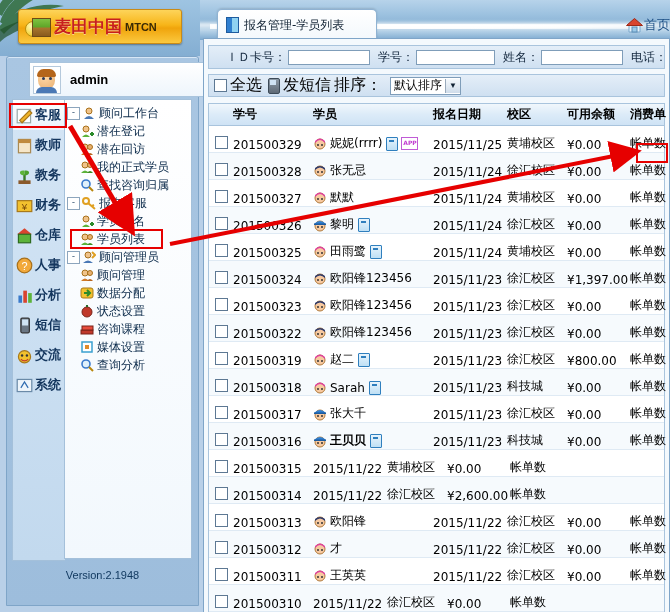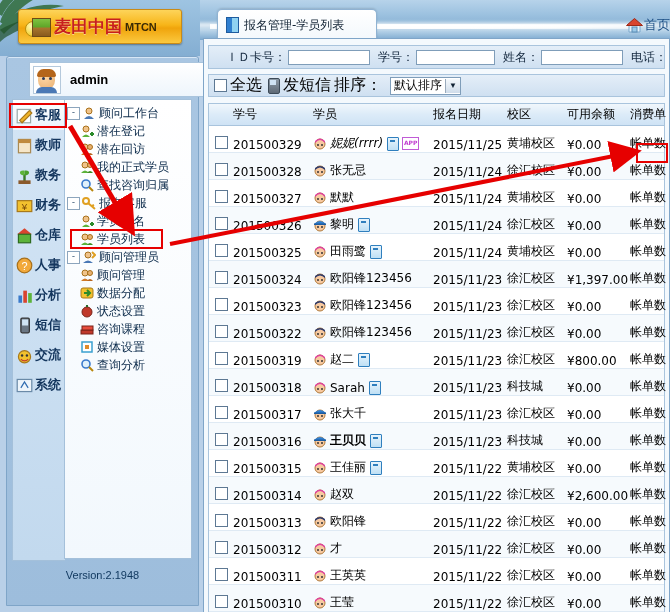--- a/index.html
+++ b/index.html
@@ -145,21 +145,21 @@
   .sel-wrap{margin-left:8px;display:flex;align-items:center;border:1px solid #7f9db9;background:#fff;height:16px;}
   .sel-wrap .sv{font-size:12px;padding:16px 3px;font-family:"DejaVu Sans","Liberation Sans",sans-serif;}
   .sel-wrap .arrow{width:14px;height:14px;border-left:1px solid #9ab;background:linear-gradient(180deg,#f5f9fc,#cfdcea);
     display:flex;align-items:center;justify-content:center;font-size:8px;color:#123;}
 
   
   .tbl{margin:6px 4px 0 4px;border:1px solid #a9c4dd;border-bottom:none;background:#fff;box-sizing:border-box;}
   .thead{
     height:21px;display:flex;align-items:center;
     background:linear-gradient(180deg,#f1f7fc 0%,#dcebf8 50%,#cfe3f5 100%);
-    border-bottom:1px solid #a9c4dd;font-weight:normal;
+    border-bottom:1px solid #a9c4dd;font-weight:bold;
   }
   .thead .c,.trow .c{font-size:12px;font-family:"DejaVu Sans","Liberation Sans",sans-serif;box-sizing:border-box;}
   .c-chk{width:24px;padding-left:6px;flex:none;}
   .c-no{width:80px;flex:none;}
   .c-name{width:120px;flex:none;display:flex;align-items:center;}
   .c-date{width:74px;flex:none;}
   .c-camp{width:60px;flex:none;}
   .c-bal{width:63px;flex:none;}
   .c-bill{width:auto;flex:1;display:flex;align-items:center;white-space:nowrap;}
   .trow{height:26px;display:flex;align-items:flex-end;border-bottom:1px solid #dfeaf4;}
@@ -479,21 +479,21 @@
           <div class="trow">
             <div class="c c-chk"><span class="cb"></span></div>
             <div class="c c-no">201500329</div>
             <div class="c c-name">
               <span class="uic"><svg width="14" height="14" viewBox="0 0 14 14">
                   <circle cx="7" cy="7" r="5" fill="#f7c9a0" stroke="#b07a3a"></circle>
                   <path d="M2 6 Q7 0 12 6 L12 4 Q7 -1 2 4 Z" fill="#e040a0"></path>
                   <circle cx="5" cy="8" r="1" fill="#333"></circle>
                   <circle cx="9" cy="8" r="1" fill="#333"></circle>
                 </svg></span>
-              <span style="text-decoration: none; font-style: italic;">妮妮(rrrr)</span>
+              <span style="text-decoration: none;">妮妮(rrrr)</span>
               <span class="badge-id"></span>
               <span class="badge-app">APP</span>
             </div>
             <div class="c c-date">2015/11/25</div>
             <div class="c c-camp">黄埔校区</div>
             <div class="c c-bal">¥0.00</div>
             <div class="c c-bill">
               <span>帐单数</span>
             </div>
           </div>
@@ -710,125 +710,97 @@
             <div class="c c-date">2015/11/23</div>
             <div class="c c-camp">科技城</div>
             <div class="c c-bal">¥0.00</div>
             <div class="c c-bill">
               <span>帐单数</span>
             </div>
           </div>
           <div class="trow">
             <div class="c c-chk"><span class="cb"></span></div>
             <div class="c c-no">201500315</div>
-            <div class="c c-name">
-              <span class="uic"><svg width="14" height="14" viewBox="0 0 14 14">
-                  <circle cx="7" cy="7" r="5" fill="#f7c9a0" stroke="#b07a3a"></circle>
-                  <path d="M2 6 Q7 0 12 6 L12 4 Q7 -1 2 4 Z" fill="#e040a0"></path>
-                  <circle cx="5" cy="8" r="1" fill="#333"></circle>
-                  <circle cx="9" cy="8" r="1" fill="#333"></circle>
-                </svg></span>
-              <span style="text-decoration: none;">王佳丽</span>
-              <span class="badge-id"></span>
-            </div>
             <div class="c c-date">2015/11/22</div>
             <div class="c c-camp">黄埔校区</div>
             <div class="c c-bal">¥0.00</div>
             <div class="c c-bill">
               <span>帐单数</span>
             </div>
           </div>
           <div class="trow">
             <div class="c c-chk"><span class="cb"></span></div>
             <div class="c c-no">201500314</div>
+            <div class="c c-date">2015/11/22</div>
+            <div class="c c-camp">徐汇校区</div>
+            <div class="c c-bal">¥2,600.00</div>
+            <div class="c c-bill">
+              <span>帐单数</span>
+            </div>
+          </div>
+          <div class="trow">
+            <div class="c c-chk"><span class="cb"></span></div>
+            <div class="c c-no">201500313</div>
+            <div class="c c-name">
+              <span class="uic"><svg width="14" height="14" viewBox="0 0 14 14">
+                  <circle cx="7" cy="7" r="5" fill="#f7c9a0" stroke="#b07a3a"></circle>
+                  <path d="M2 6 Q7 1 12 6 L12 4 Q7 0 2 4 Z" fill="#2f3b6b"></path>
+                  <circle cx="5" cy="8" r="1" fill="#333"></circle>
+                  <circle cx="9" cy="8" r="1" fill="#333"></circle>
+                </svg></span>
+              <span style="text-decoration: none;">欧阳锋</span>
+            </div>
+            <div class="c c-date">2015/11/22</div>
+            <div class="c c-camp">徐汇校区</div>
+            <div class="c c-bal">¥0.00</div>
+            <div class="c c-bill">
+              <span>帐单数</span>
+            </div>
+          </div>
+          <div class="trow">
+            <div class="c c-chk"><span class="cb"></span></div>
+            <div class="c c-no">201500312</div>
             <div class="c c-name">
               <span class="uic"><svg width="14" height="14" viewBox="0 0 14 14">
                   <circle cx="7" cy="7" r="5" fill="#f7c9a0" stroke="#b07a3a"></circle>
                   <path d="M2 6 Q7 0 12 6 L12 4 Q7 -1 2 4 Z" fill="#e040a0"></path>
                   <circle cx="5" cy="8" r="1" fill="#333"></circle>
                   <circle cx="9" cy="8" r="1" fill="#333"></circle>
                 </svg></span>
-              <span style="text-decoration: none;">赵双</span>
+              <span style="text-decoration: none;">才</span>
             </div>
             <div class="c c-date">2015/11/22</div>
             <div class="c c-camp">徐汇校区</div>
-            <div class="c c-bal">¥2,600.00</div>
-            <div class="c c-bill">
-              <span>帐单数</span>
-            </div>
-          </div>
-          <div class="trow">
-            <div class="c c-chk"><span class="cb"></span></div>
-            <div class="c c-no">201500313</div>
-            <div class="c c-name">
-              <span class="uic"><svg width="14" height="14" viewBox="0 0 14 14">
-                  <circle cx="7" cy="7" r="5" fill="#f7c9a0" stroke="#b07a3a"></circle>
-                  <path d="M2 6 Q7 1 12 6 L12 4 Q7 0 2 4 Z" fill="#2f3b6b"></path>
-                  <circle cx="5" cy="8" r="1" fill="#333"></circle>
-                  <circle cx="9" cy="8" r="1" fill="#333"></circle>
-                </svg></span>
-              <span style="text-decoration: none;">欧阳锋</span>
+            <div class="c c-bal">¥0.00</div>
+            <div class="c c-bill">
+              <span>帐单数</span>
+            </div>
+          </div>
+          <div class="trow">
+            <div class="c c-chk"><span class="cb"></span></div>
+            <div class="c c-no">201500311</div>
+            <div class="c c-name">
+              <span class="uic"><svg width="14" height="14" viewBox="0 0 14 14">
+                  <circle cx="7" cy="7" r="5" fill="#f7c9a0" stroke="#b07a3a"></circle>
+                  <path d="M2 6 Q7 0 12 6 L12 4 Q7 -1 2 4 Z" fill="#e040a0"></path>
+                  <circle cx="5" cy="8" r="1" fill="#333"></circle>
+                  <circle cx="9" cy="8" r="1" fill="#333"></circle>
+                </svg></span>
+              <span style="text-decoration: none;">王英英</span>
             </div>
             <div class="c c-date">2015/11/22</div>
             <div class="c c-camp">徐汇校区</div>
             <div class="c c-bal">¥0.00</div>
             <div class="c c-bill">
               <span>帐单数</span>
             </div>
           </div>
           <div class="trow">
             <div class="c c-chk"><span class="cb"></span></div>
-            <div class="c c-no">201500312</div>
-            <div class="c c-name">
-              <span class="uic"><svg width="14" height="14" viewBox="0 0 14 14">
-                  <circle cx="7" cy="7" r="5" fill="#f7c9a0" stroke="#b07a3a"></circle>
-                  <path d="M2 6 Q7 0 12 6 L12 4 Q7 -1 2 4 Z" fill="#e040a0"></path>
-                  <circle cx="5" cy="8" r="1" fill="#333"></circle>
-                  <circle cx="9" cy="8" r="1" fill="#333"></circle>
-                </svg></span>
-              <span style="text-decoration: none;">才</span>
-            </div>
-            <div class="c c-date">2015/11/22</div>
-            <div class="c c-camp">徐汇校区</div>
-            <div class="c c-bal">¥0.00</div>
-            <div class="c c-bill">
-              <span>帐单数</span>
-            </div>
-          </div>
-          <div class="trow">
-            <div class="c c-chk"><span class="cb"></span></div>
-            <div class="c c-no">201500311</div>
-            <div class="c c-name">
-              <span class="uic"><svg width="14" height="14" viewBox="0 0 14 14">
-                  <circle cx="7" cy="7" r="5" fill="#f7c9a0" stroke="#b07a3a"></circle>
-                  <path d="M2 6 Q7 0 12 6 L12 4 Q7 -1 2 4 Z" fill="#e040a0"></path>
-                  <circle cx="5" cy="8" r="1" fill="#333"></circle>
-                  <circle cx="9" cy="8" r="1" fill="#333"></circle>
-                </svg></span>
-              <span style="text-decoration: none;">王英英</span>
-            </div>
-            <div class="c c-date">2015/11/22</div>
-            <div class="c c-camp">徐汇校区</div>
-            <div class="c c-bal">¥0.00</div>
-            <div class="c c-bill">
-              <span>帐单数</span>
-            </div>
-          </div>
-          <div class="trow">
-            <div class="c c-chk"><span class="cb"></span></div>
             <div class="c c-no">201500310</div>
-            <div class="c c-name">
-              <span class="uic"><svg width="14" height="14" viewBox="0 0 14 14">
-                  <circle cx="7" cy="7" r="5" fill="#f7c9a0" stroke="#b07a3a"></circle>
-                  <path d="M2 6 Q7 0 12 6 L12 4 Q7 -1 2 4 Z" fill="#e040a0"></path>
-                  <circle cx="5" cy="8" r="1" fill="#333"></circle>
-                  <circle cx="9" cy="8" r="1" fill="#333"></circle>
-                </svg></span>
-              <span style="text-decoration: none;">王莹</span>
-            </div>
             <div class="c c-date">2015/11/22</div>
             <div class="c c-camp">徐汇校区</div>
             <div class="c c-bal">¥0.00</div>
             <div class="c c-bill">
               <span>帐单数</span>
             </div>
           </div>
         </div>
 
     </div>

